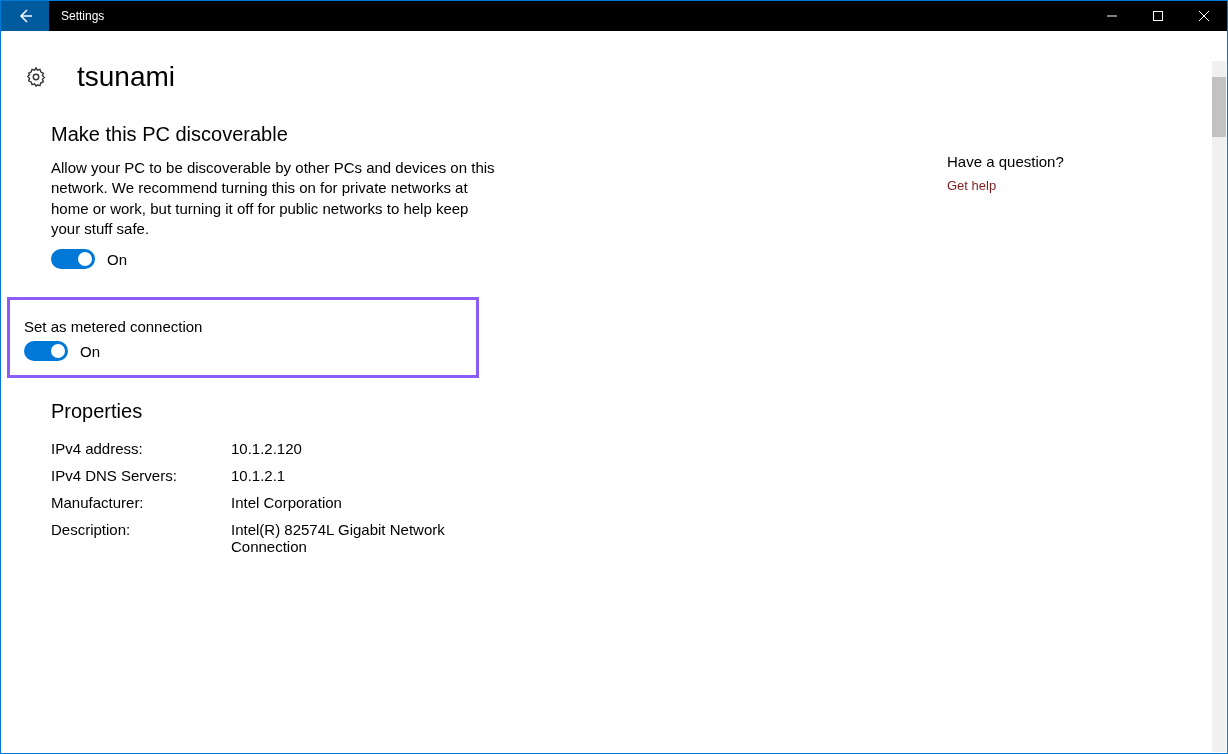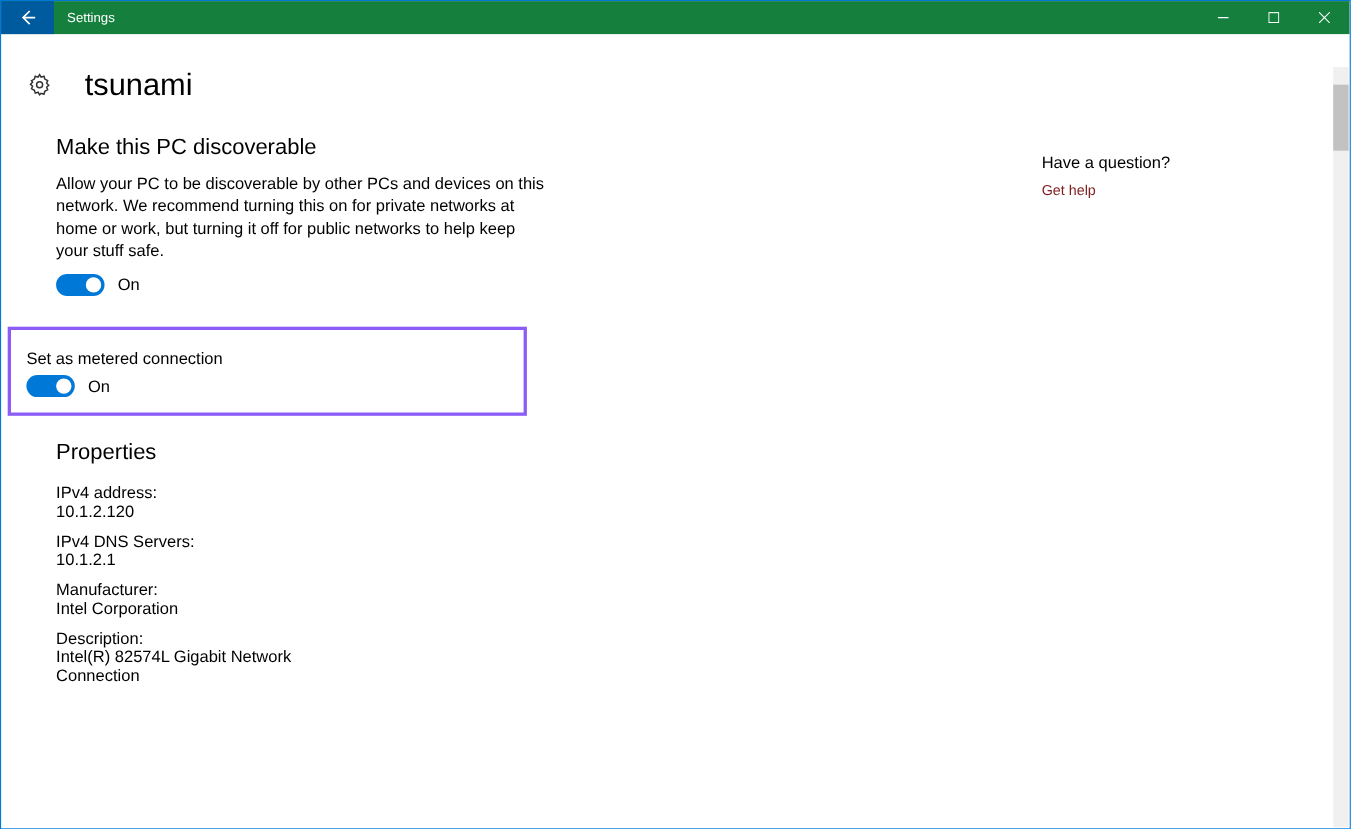--- a/index.html
+++ b/index.html
@@ -7,21 +7,21 @@
     font-family: "Segoe UI", Tahoma, sans-serif;
     font-size: 15px;
     color: #000;
     background: #fff;
     width: 1228px;
     height: 754px;
     overflow: hidden;
     border: 1px solid #0078d7;
   }
   .titlebar {
-    background: #15803d;
+    background: #000000;
     height: 30px;
     display: flex;
     align-items: stretch;
     color: #fff;
   }
   .back-btn {
     width: 48px;
     background: #005a9e;
     display: flex;
     align-items: center;
@@ -53,21 +53,21 @@
   }
   .main-col {
     padding: 30px 0 0 24px;
     width: 920px;
   }
   .side-col {
     padding: 30px 24px 0 0;
     width: 280px;
     position: absolute;
     right: 0;
-    top: 79px;
+    top: 92px;
   }
   .page-header {
     display: flex;
     align-items: center;
     gap: 30px;
     margin-bottom: 30px;
   }
   .page-header .gear { width: 22px; height: 22px; }
   .page-title {
     font-size: 28px;
@@ -124,21 +124,20 @@
     margin-left: -18px;
     margin-bottom: 22px;
     width: 472px;
   }
   .props-table {
     margin-top: 10px;
   }
   .prop-row {
     display: flex;
     padding: 5px 0;
-    flex-direction: column;
   }
   .prop-label { width: 180px; font-size: 15px; }
   .prop-value { font-size: 15px; max-width: 260px; }
   .side-heading { font-size: 15px; margin-bottom: 8px; }
   .side-link { color: #7f1d1d; font-size: 13px; cursor: pointer; }
   .scroll-indicator {
     position: absolute;
     right: 1px;
     top: 30px;
     width: 14px;

